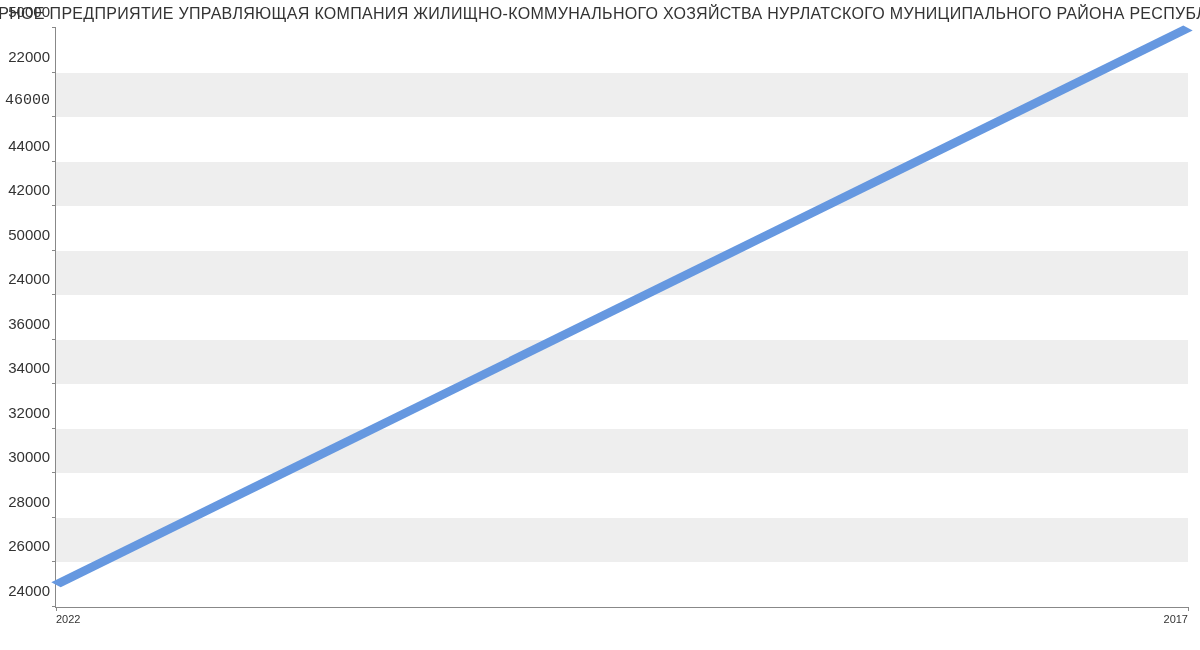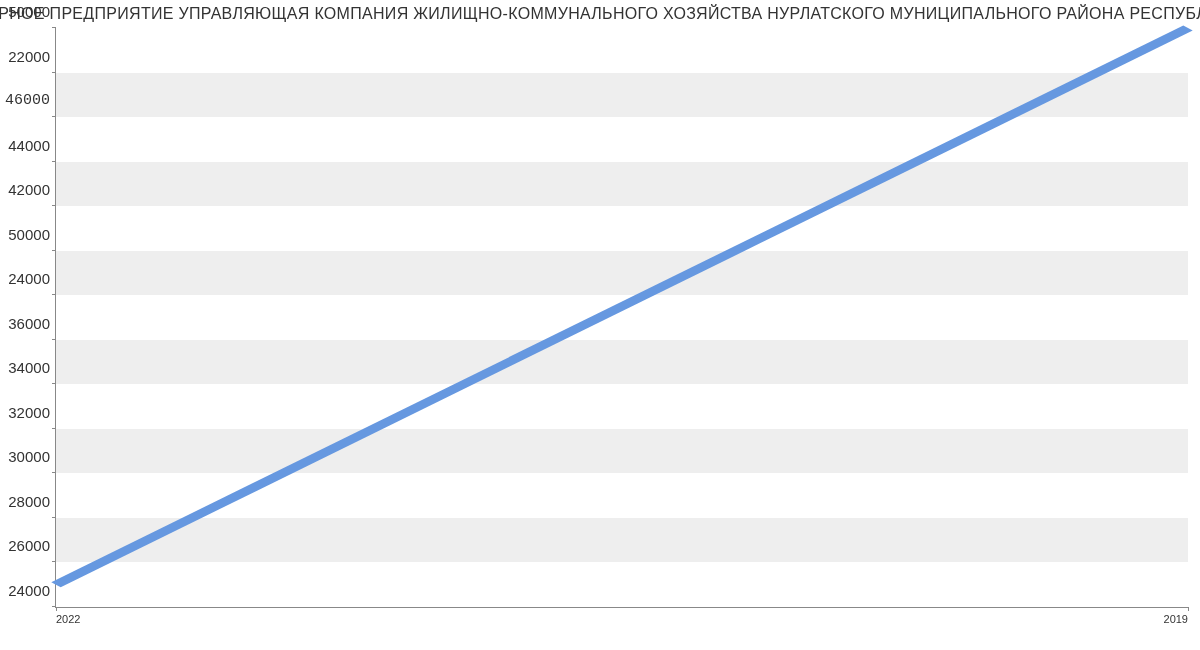--- a/index.html
+++ b/index.html
@@ -120,20 +120,20 @@
   <span class="tick-mark-y" style="bottom:84.6154%;"></span>
   <span class="y-tick" style="bottom:84.6154%;font-family:Liberation Mono, monospace;">46000</span>
   <span class="tick-mark-y" style="bottom:92.3077%;"></span>
   <span class="y-tick" style="bottom:92.3077%;">22000</span>
   <span class="tick-mark-y" style="bottom:100%;"></span>
   <span class="y-tick" style="bottom:100%;">50000</span>
 
   <span class="tick-mark-x" style="left:0%;"></span>
   <span class="x-tick" style="left:0%; transform:translateX(0);">2022</span>
   <span class="tick-mark-x" style="left:100%;"></span>
-  <span class="x-tick" style="left:100%; transform:translateX(-100%);">2019</span>
+  <span class="x-tick" style="left:100%; transform:translateX(-100%);">2017</span>
 
   <svg class="line-plot" viewBox="0 0 100 100" preserveAspectRatio="none">
 
     <path class="data-line" d="M 0 96.1538 L 100 0"></path>
   </svg>
 
 </div>
 
 </body></html>

